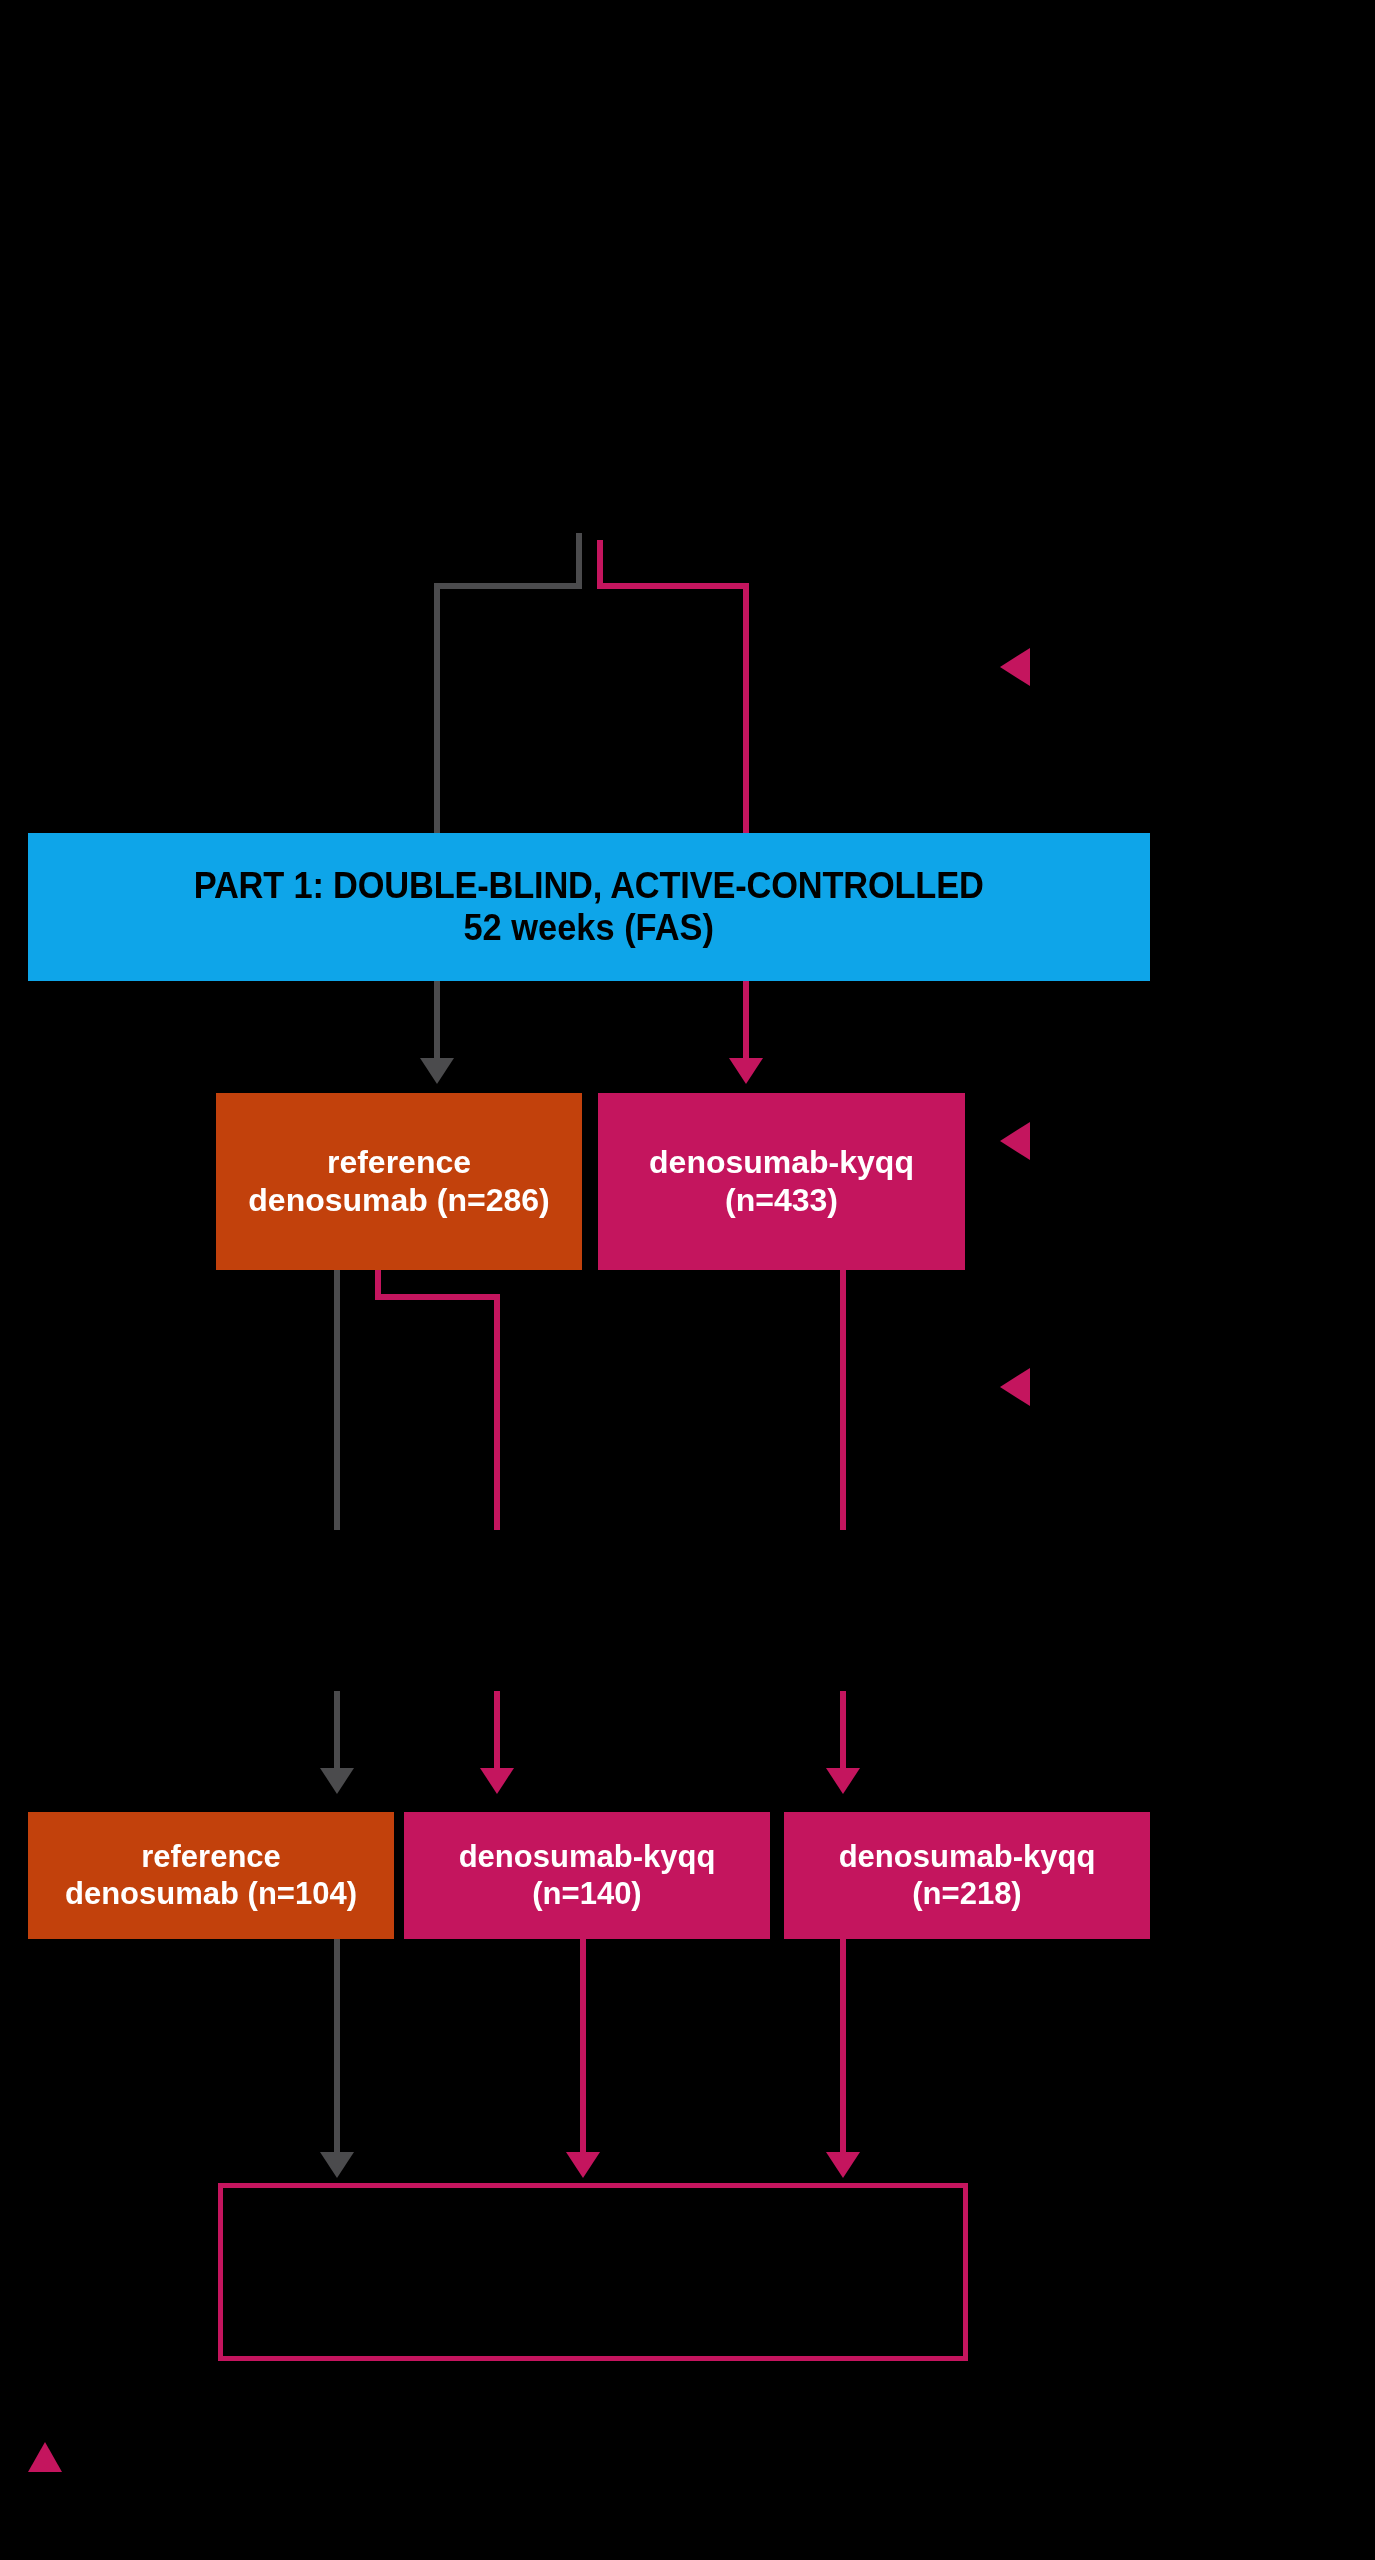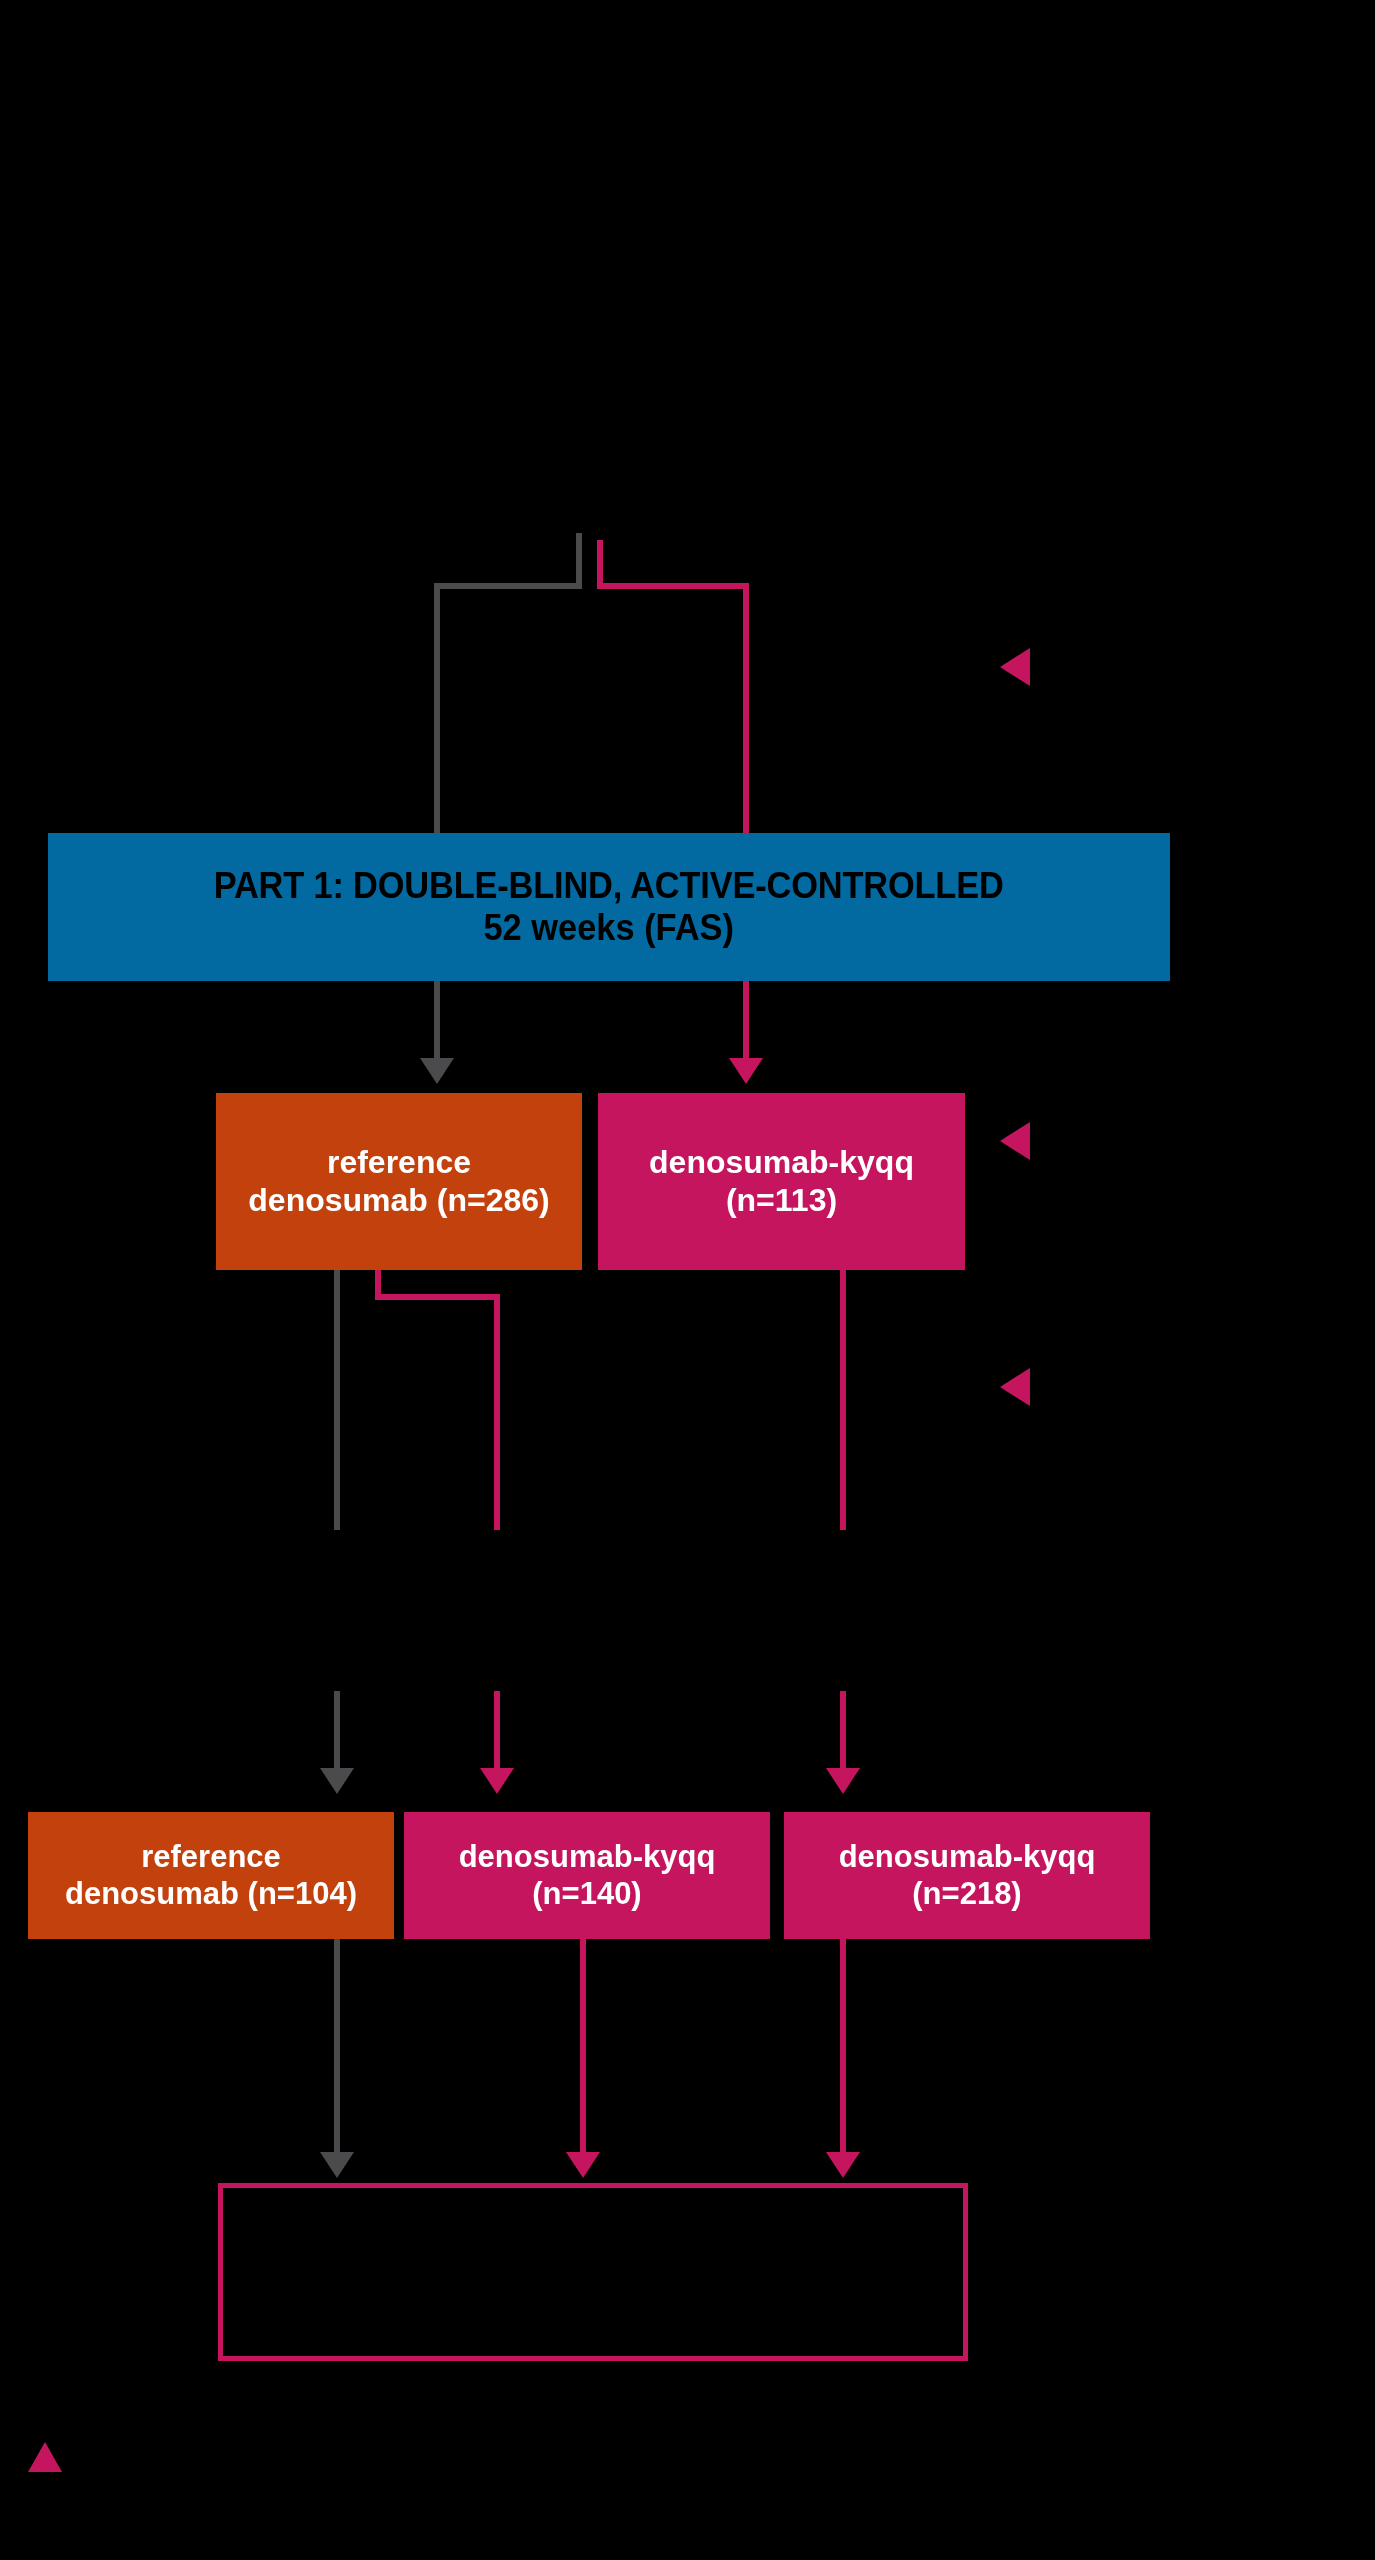--- a/index.html
+++ b/index.html
@@ -12,29 +12,28 @@
     position:relative;
     width:1375px;
     height:2560px;
     background:#000000;
     overflow:hidden;
   }
 
   
   .phase-band{
     position:absolute;
-    background:#0369a1;
+    background:#0ea5e9;
     color:#000000;
     display:flex;
     flex-direction:column;
     align-items:center;
     justify-content:center;
     text-align:left;
     z-index:6;
-    margin-left:20px;
   }
   .phase-band .line1{
     font-weight:700;
     letter-spacing:-0.2px;
     transform:scaleX(0.93);
   }
   .phase-band .line2{
     font-weight:700;
     transform:scaleX(0.93);
   }
@@ -133,21 +132,21 @@
   <div class="arm-box arm-gray" style="left:216px;top:1093px;width:366px;height:177px;font-size:32px;">
     <div>
       <div>reference</div>
       <div>denosumab (n=286)</div>
     </div>
   </div>
 
   <div class="arm-box arm-pink" style="left:598px;top:1093px;width:367px;height:177px;font-size:32px;">
     <div>
       <div>denosumab-kyqq</div>
-      <div>(n=113)</div>
+      <div>(n=433)</div>
     </div>
   </div>
 
   <div class="vline v-gray" style="left:334px;top:1270px;width:6px;height:260px;"></div>
 
   <div class="vline v-pink" style="left:375px;top:1270px;width:6px;height:30px;"></div>
   <div class="hline h-pink" style="left:375px;top:1294px;width:125px;height:6px;"></div>
   <div class="vline v-pink" style="left:494px;top:1294px;width:6px;height:236px;"></div>
 
   <div class="vline v-pink" style="left:840px;top:1270px;width:6px;height:260px;"></div>

